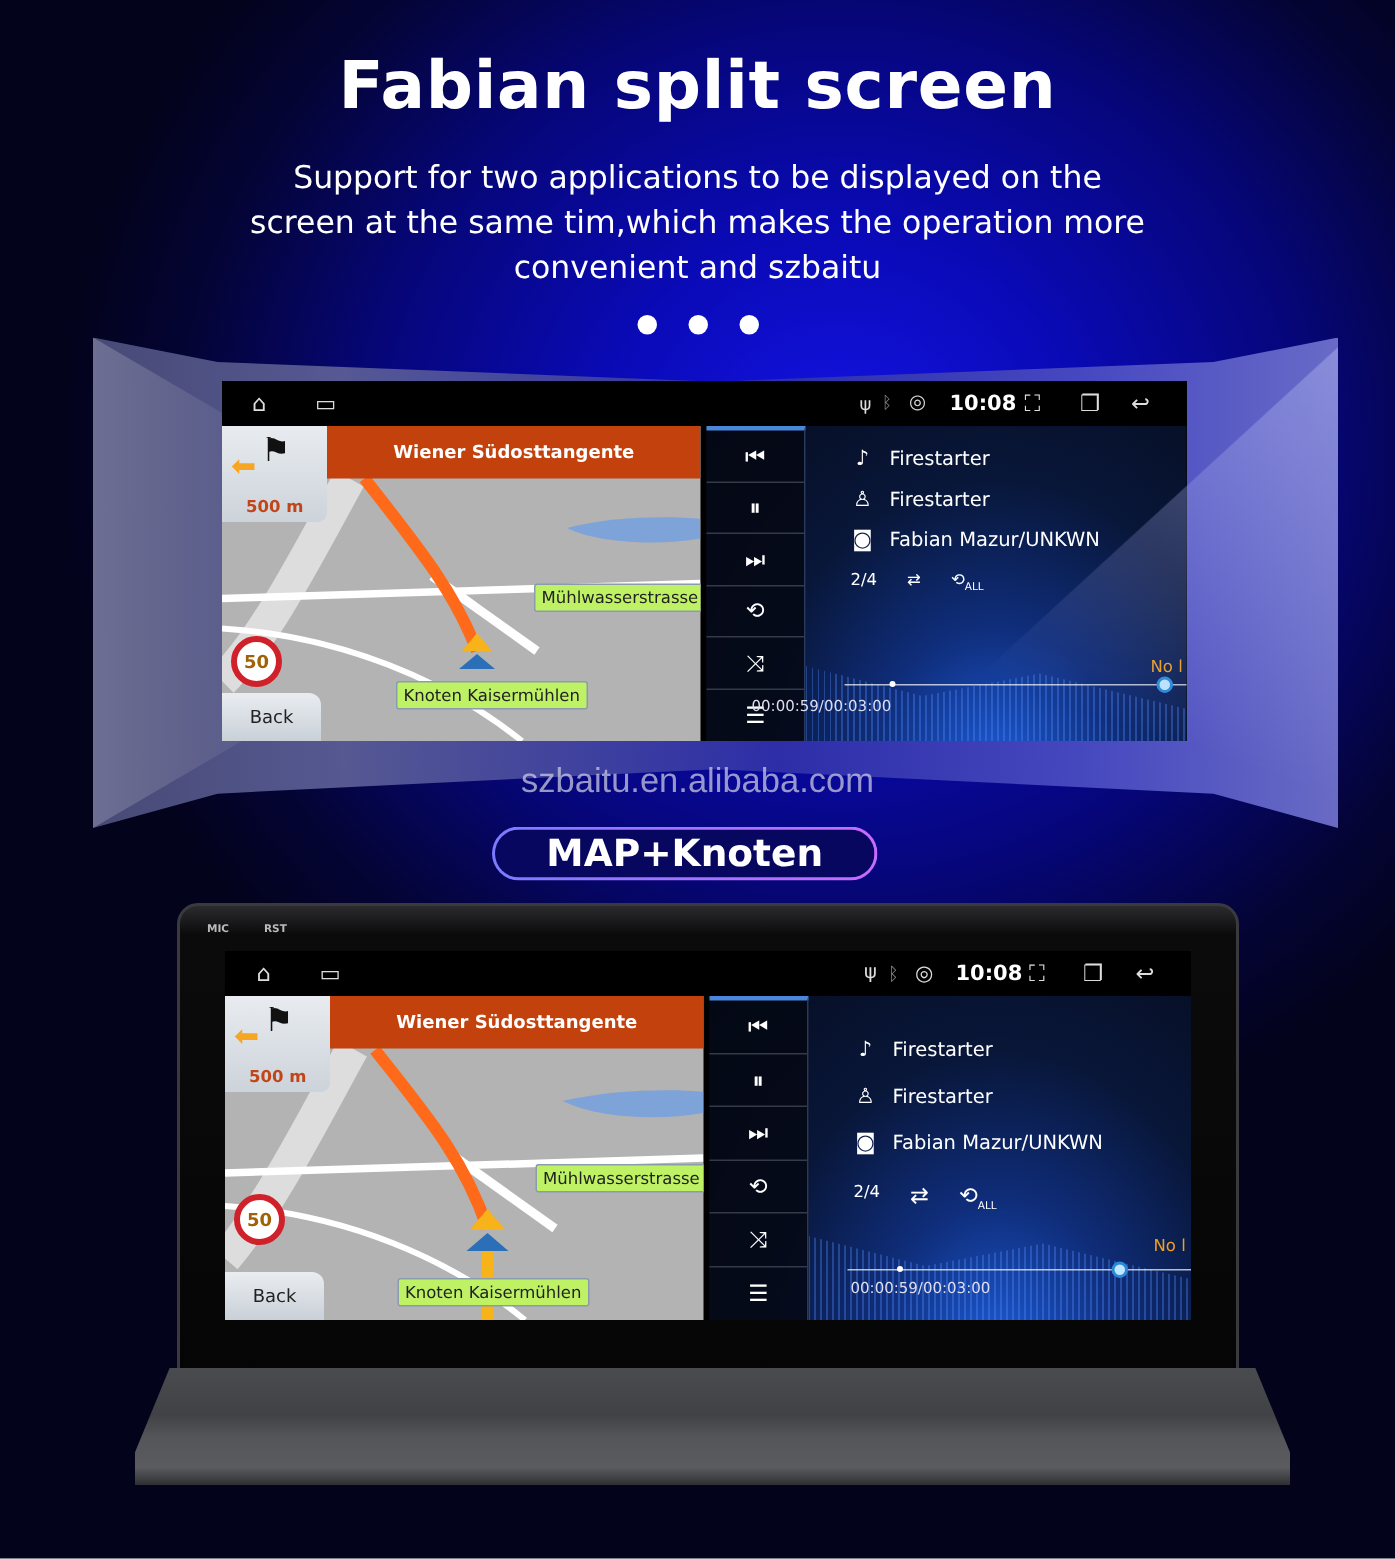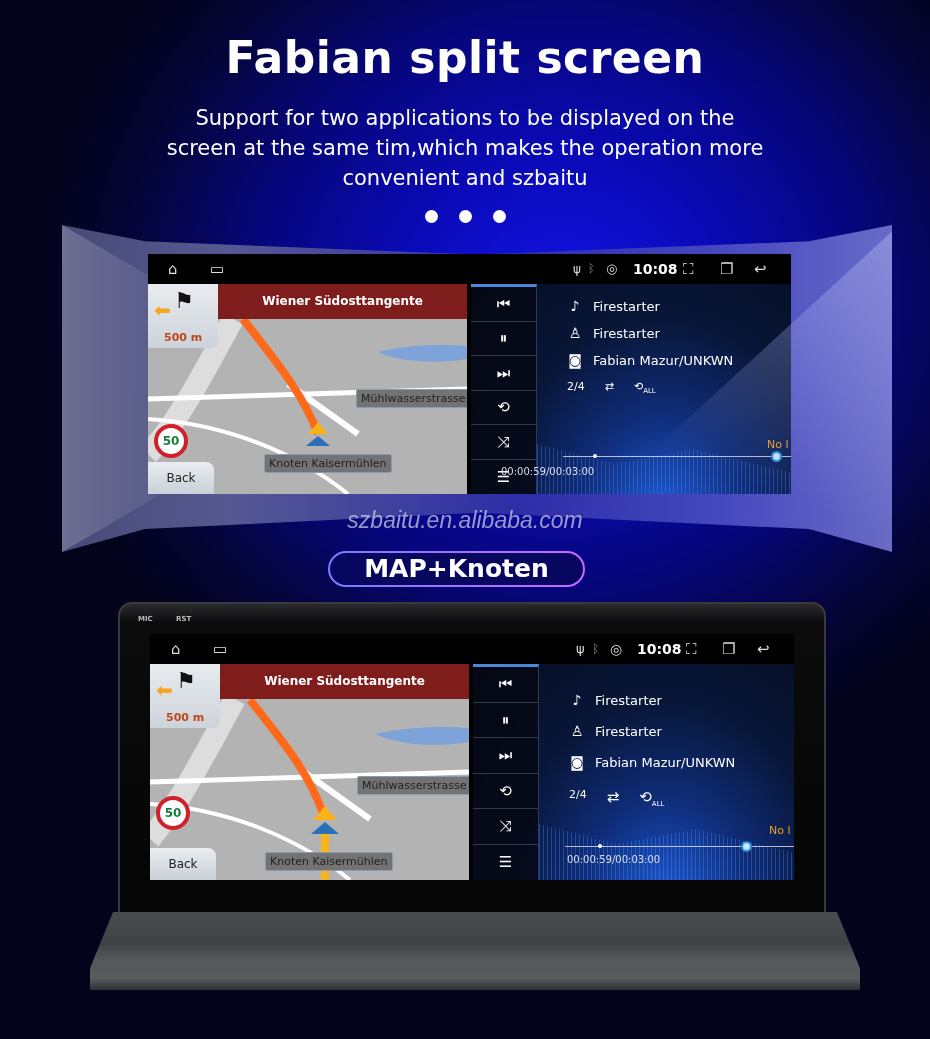--- a/index.html
+++ b/index.html
@@ -33,21 +33,21 @@
     background: linear-gradient(90deg, rgba(140,140,170,0.55), rgba(90,92,130,0.0));
     clip-path: polygon(0 0, 100% 25%, 100% 75%, 0 100%);
   }
   .panel-shade-r {
     position: absolute; left: 560px; top: 225px; width: 332px; height: 327px;
     background: linear-gradient(200deg, rgba(160,165,230,0.6), rgba(120,120,220,0.0) 70%);
     clip-path: polygon(100% 0, 100% 100%, 0 95%, 100% 2%);
   }
   .watermark {
     position: absolute; top: 507px; left: 0; width: 930px; text-align: center;
-    font-family: "Liberation Sans", sans-serif; font-size: 23px; color: rgba(200,200,225,0.75); font-style: italic;
+    font-family: "Liberation Sans", sans-serif; font-size: 23px; color: rgba(200,200,225,0.75);
   }
 
   .pill {
     position: absolute; top: 551px; left: 328px; width: 257px; height: 36px;
     border-radius: 18px; border: 2px solid transparent;
     background: linear-gradient(#070760, #070760) padding-box, linear-gradient(90deg, #7b7bff, #c86aff) border-box;
     text-align: center; font-size: 25px; font-weight: bold; line-height: 31px;
   }
 
   
@@ -70,42 +70,42 @@
   .screen.small { left: 148px; top: 254px; width: 643px; height: 240px; transform: perspective(900px) rotateX(0deg); }
   .statusbar { position: absolute; left: 0; top: 0; width: 100%; height: 30px; background: #000; }
   .sb-icon { position: absolute; top: 6px; color: #ddd; font-size: 15px; line-height: 18px; }
   .sb-time { position: absolute; top: 7px; font-size: 14px; color: #fff; font-weight: bold; }
 
   .map {
     position: absolute; left: 0; top: 30px; width: 319px; height: 216px; overflow: hidden;
     background: #b3b3b3;
   }
   .map-header {
-    position: absolute; left: 70px; top: 0; width: 249px; height: 35px; background: #7f1d1d;
+    position: absolute; left: 70px; top: 0; width: 249px; height: 35px; background: #c2410c;
     color: #fff; font-size: 12px; font-weight: bold; text-align: center; line-height: 35px;
   }
   .turn-box {
     position: absolute; left: 0; top: 0; width: 70px; height: 64px;
     background: linear-gradient(180deg, #e8ecf0, #cdd3da); border-radius: 0 0 6px 0;
   }
   .turn-arrow { position: absolute; left: 6px; top: 14px; color: #f6a623; font-size: 20px; }
   .turn-flag { position: absolute; left: 26px; top: 4px; font-size: 22px; color: #111; }
   .turn-dist { position: absolute; left: 16px; top: 47px; font-size: 11px; font-weight: bold; color: #c0461a; }
   .speed-sign {
     position: absolute; left: 6px; top: 132px; width: 34px; height: 34px; border-radius: 50%;
-    background: #fff; border: 4px solid #d0202a; color: #15803d; font-size: 12px; font-weight: bold;
+    background: #fff; border: 4px solid #d0202a; color: #a16207; font-size: 12px; font-weight: bold;
     text-align: center; line-height: 26px;
   }
   .back-btn {
     position: absolute; left: 0; top: 184px; width: 66px; height: 32px;
     background: linear-gradient(180deg, #e9edf1, #c9d0d7); border-radius: 0 8px 0 0;
     color: #222; font-size: 12px; text-align: center; line-height: 32px;
   }
   .street-label {
-    position: absolute; background: #737373; color: #222; font-size: 11px;
+    position: absolute; background: #bef264; color: #222; font-size: 11px;
     border: 1px solid #8a9bb0; border-radius: 2px; padding: 2px 4px; white-space: nowrap;
   }
 
   .music { position: absolute; left: 323px; top: 30px; width: 321px; height: 216px;
     background: radial-gradient(ellipse at 60% 110%, #1d5bd6 0%, #0f2d7a 30%, #081638 60%, #060c1e 100%); }
   .music-controls { position: absolute; left: 0; top: 0; width: 66px; height: 216px; background: rgba(5,8,20,0.85);
     border-top: 3px solid #4a86d9; border-right: 1px solid #2a3a5a; }
   .ctrl { height: 35.5px; display: flex; align-items: center; justify-content: center;
     color: #fff; font-size: 15px; border-bottom: 1px solid #333a48; }
   .ctrl:last-child { border-bottom: none; }

